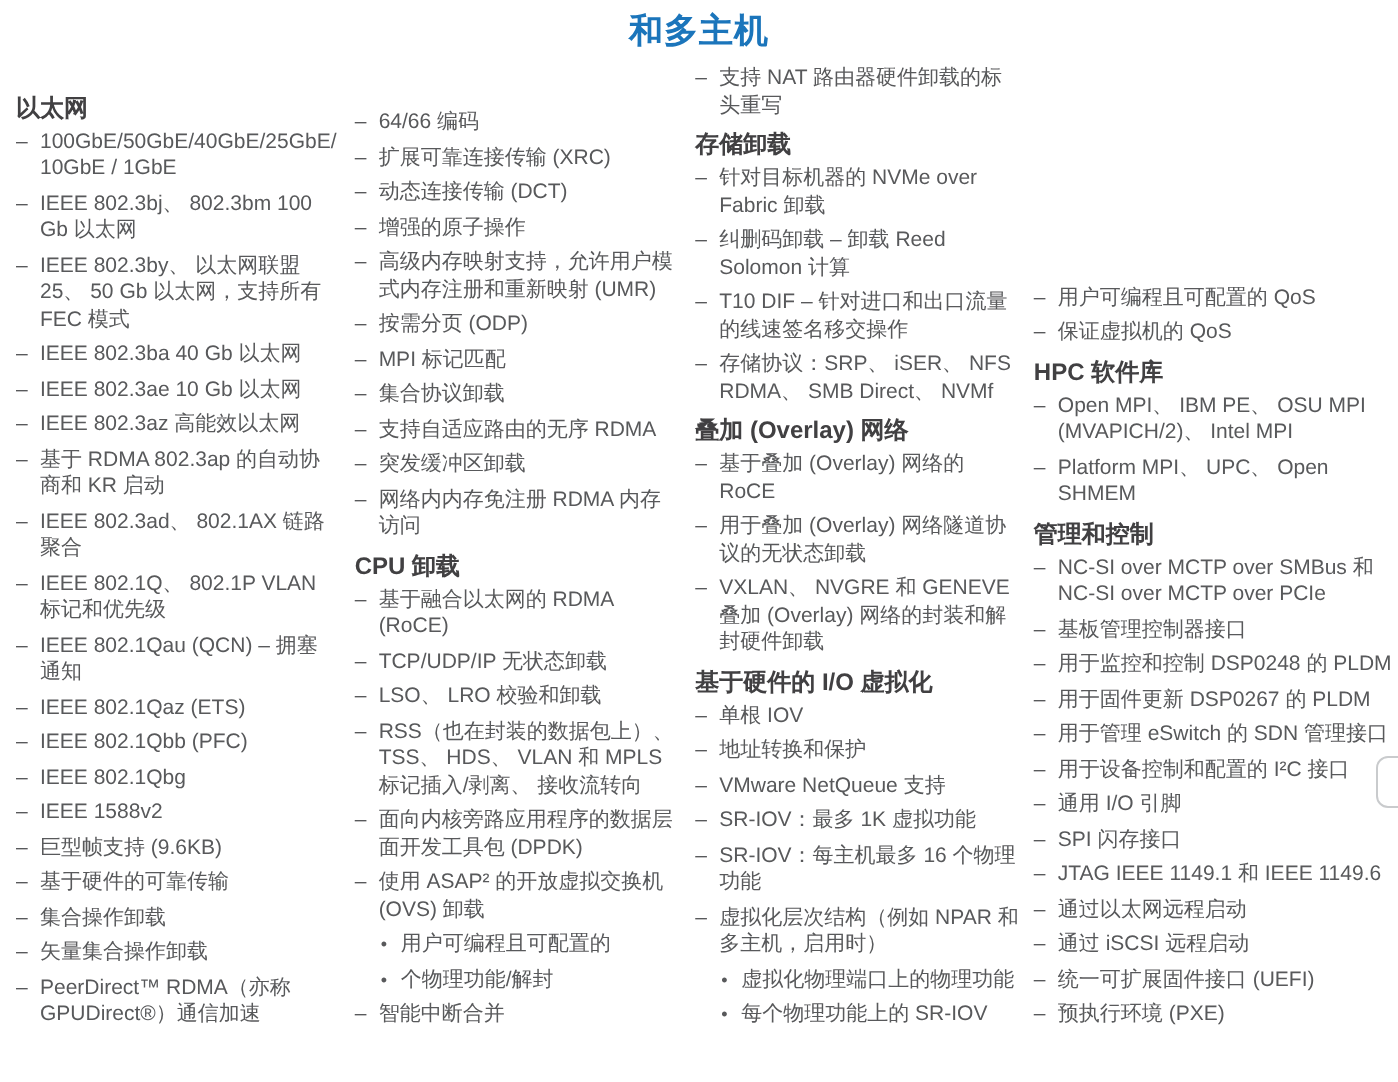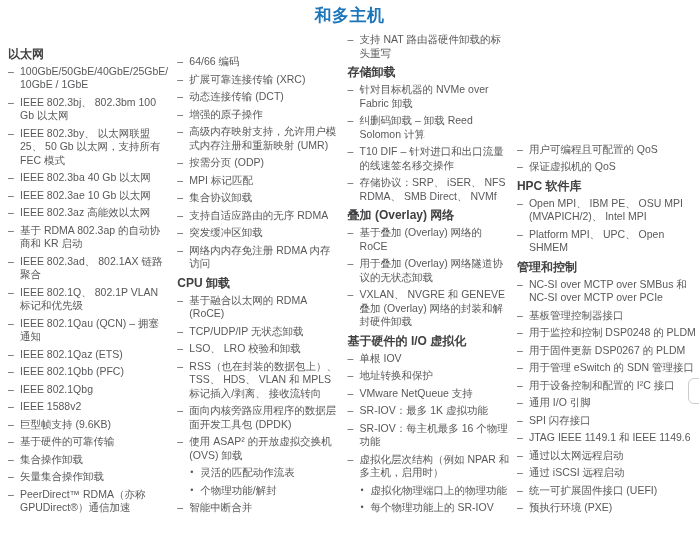--- a/index.html
+++ b/index.html
@@ -226,21 +226,21 @@
       <div class="item">
         <span class="marker">–</span>
         <span class="txt">面向内核旁路应用程序的数据层面开发工具包 (DPDK)</span>
       </div>
       <div class="item">
         <span class="marker">–</span>
         <span class="txt">使用 ASAP² 的开放虚拟交换机 (OVS) 卸载</span>
       </div>
       <div class="sub-item">
         <span class="marker">•</span>
-        <span class="txt">灵活的匹配动作流表</span>
+        <span class="txt">用户可编程且可配置的</span>
       </div>
       <div class="sub-item">
         <span class="marker">•</span>
         <span class="txt">个物理功能/解封</span>
       </div>
       <div class="item">
         <span class="marker">–</span>
         <span class="txt">智能中断合并</span>
       </div>
     </div>

